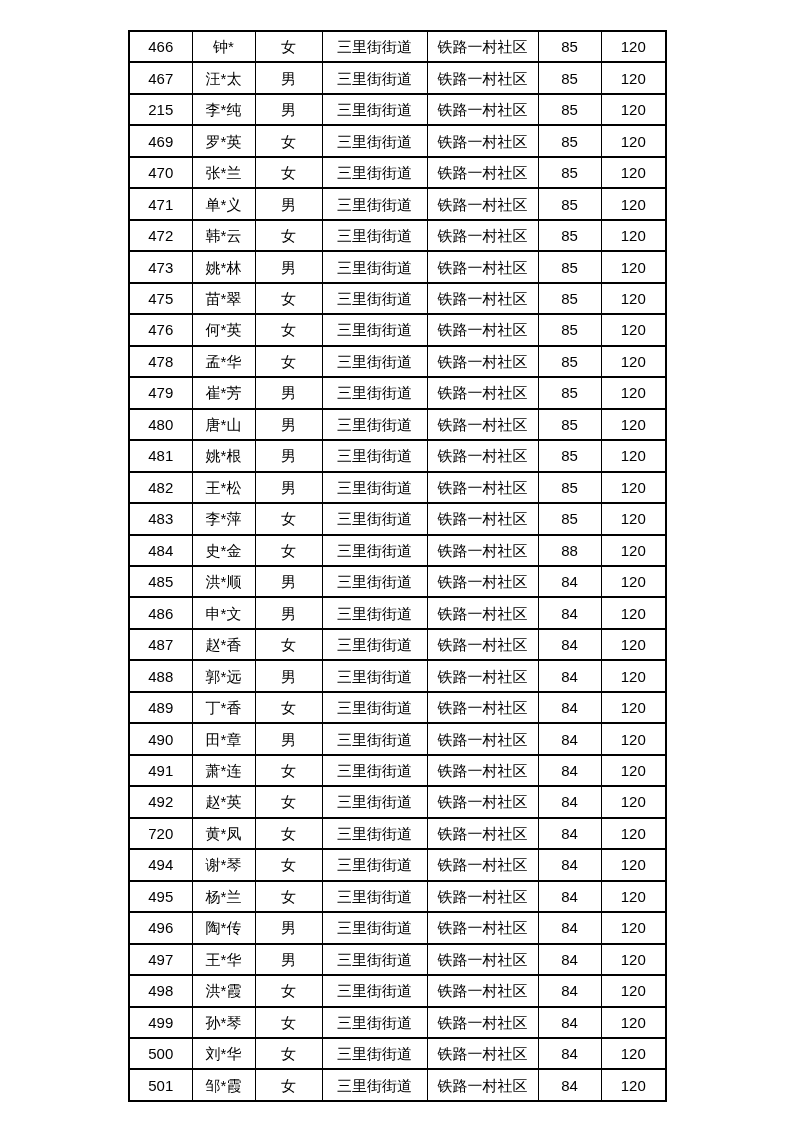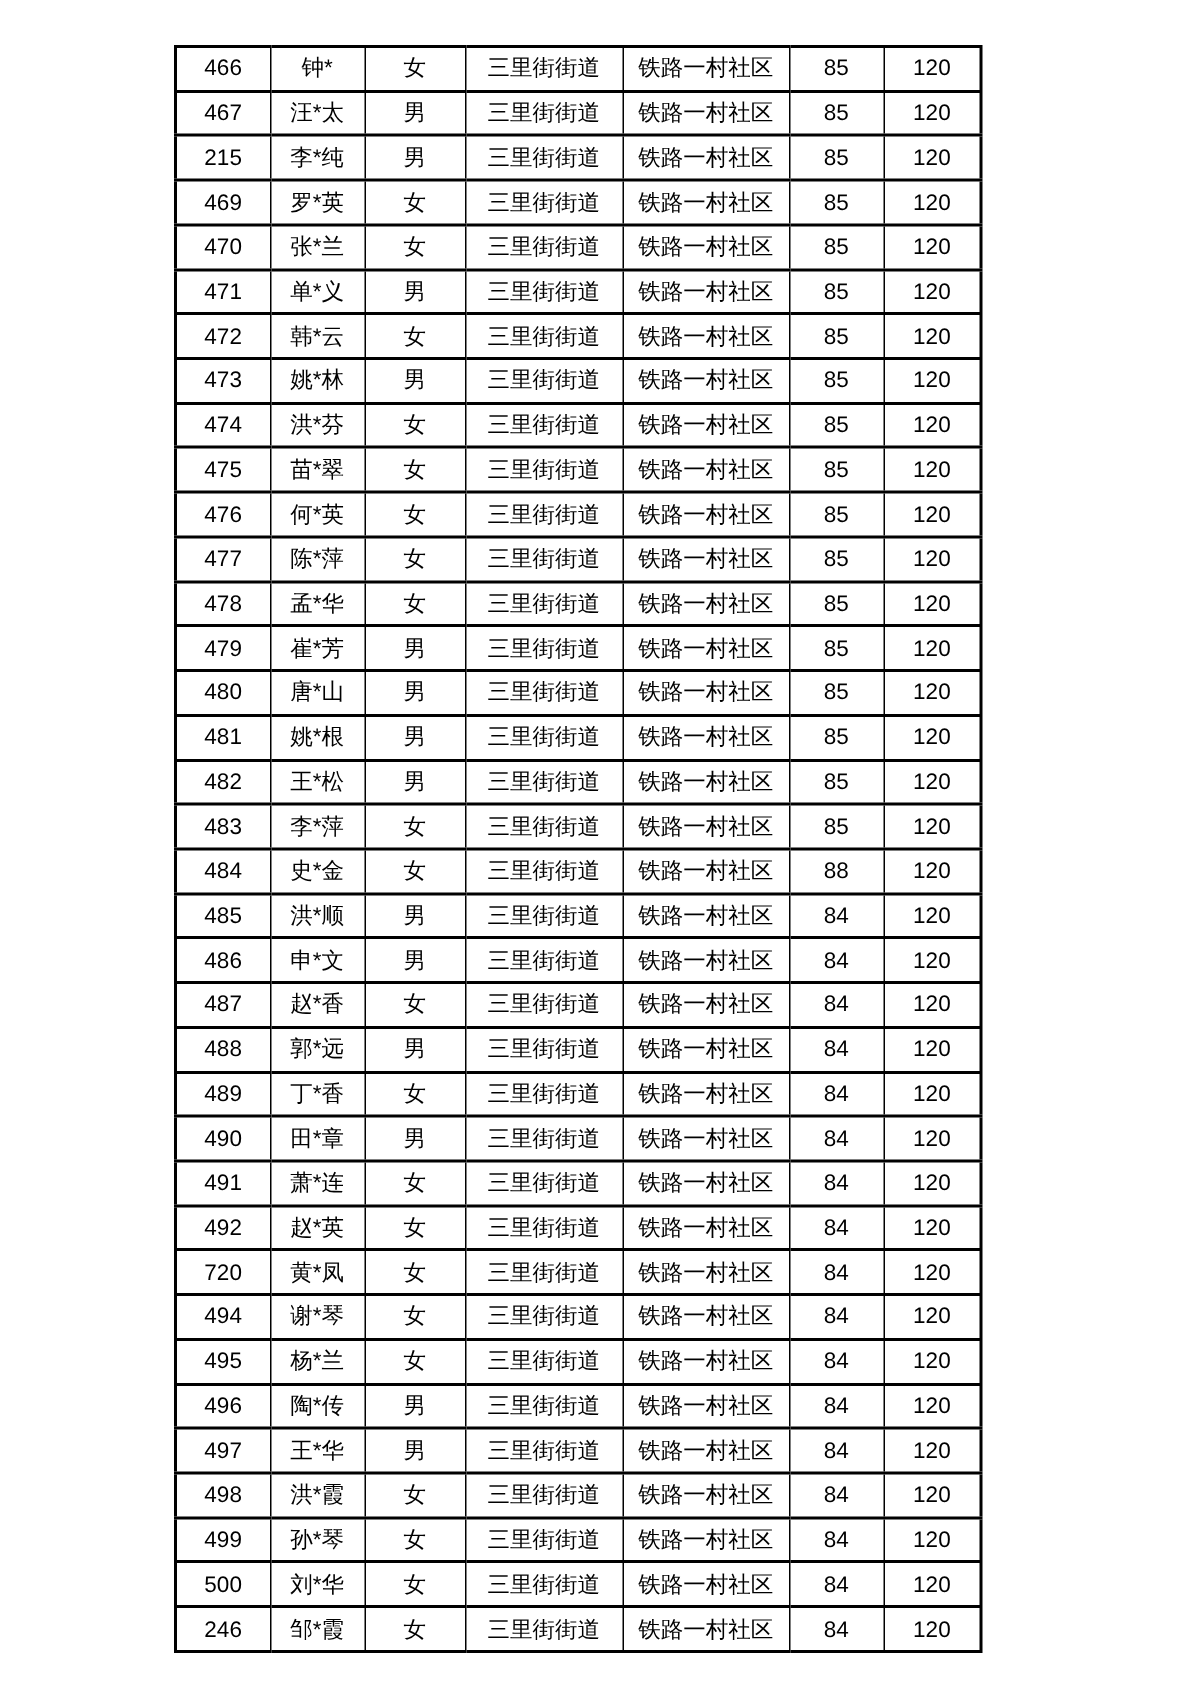--- a/index.html
+++ b/index.html
@@ -9,21 +9,21 @@
   body {
     width: 793px;
     height: 1122px;
     background: #ffffff;
     position: relative;
     font-family: "Liberation Sans", "DejaVu Sans", sans-serif;
     color: #000000;
   }
   .doc-table {
     position: absolute;
-    left: 116px;
+    left: 128px;
     top: 30px;
     width: 537px;
     height: 1072px;
     border-collapse: collapse;
     table-layout: fixed;
   }
   .doc-table td {
     border-left: 1px solid #000000;
     border-right: 1px solid #000000;
     border-top: 2px solid #000000;
@@ -128,56 +128,38 @@
         <tr>
           <td>473</td>
           <td>姚*林</td>
           <td>男</td>
           <td>三里街街道</td>
           <td>铁路一村社区</td>
           <td>85</td>
           <td>120</td>
         </tr>
         <tr>
-          <td>474</td>
-          <td>洪*芬</td>
-          <td>女</td>
-          <td>三里街街道</td>
-          <td>铁路一村社区</td>
-          <td>85</td>
-          <td>120</td>
-        </tr>
-        <tr>
           <td>475</td>
           <td>苗*翠</td>
           <td>女</td>
           <td>三里街街道</td>
           <td>铁路一村社区</td>
           <td>85</td>
           <td>120</td>
         </tr>
         <tr>
           <td>476</td>
           <td>何*英</td>
           <td>女</td>
           <td>三里街街道</td>
           <td>铁路一村社区</td>
           <td>85</td>
           <td>120</td>
         </tr>
         <tr>
-          <td>477</td>
-          <td>陈*萍</td>
-          <td>女</td>
-          <td>三里街街道</td>
-          <td>铁路一村社区</td>
-          <td>85</td>
-          <td>120</td>
-        </tr>
-        <tr>
           <td>478</td>
           <td>孟*华</td>
           <td>女</td>
           <td>三里街街道</td>
           <td>铁路一村社区</td>
           <td>85</td>
           <td>120</td>
         </tr>
         <tr>
           <td>479</td>
@@ -371,21 +353,21 @@
         <tr>
           <td>500</td>
           <td>刘*华</td>
           <td>女</td>
           <td>三里街街道</td>
           <td>铁路一村社区</td>
           <td>84</td>
           <td>120</td>
         </tr>
         <tr>
-          <td>246</td>
+          <td>501</td>
           <td>邹*霞</td>
           <td>女</td>
           <td>三里街街道</td>
           <td>铁路一村社区</td>
           <td>84</td>
           <td>120</td>
         </tr>
       </tbody>
   </table>
 </div>

